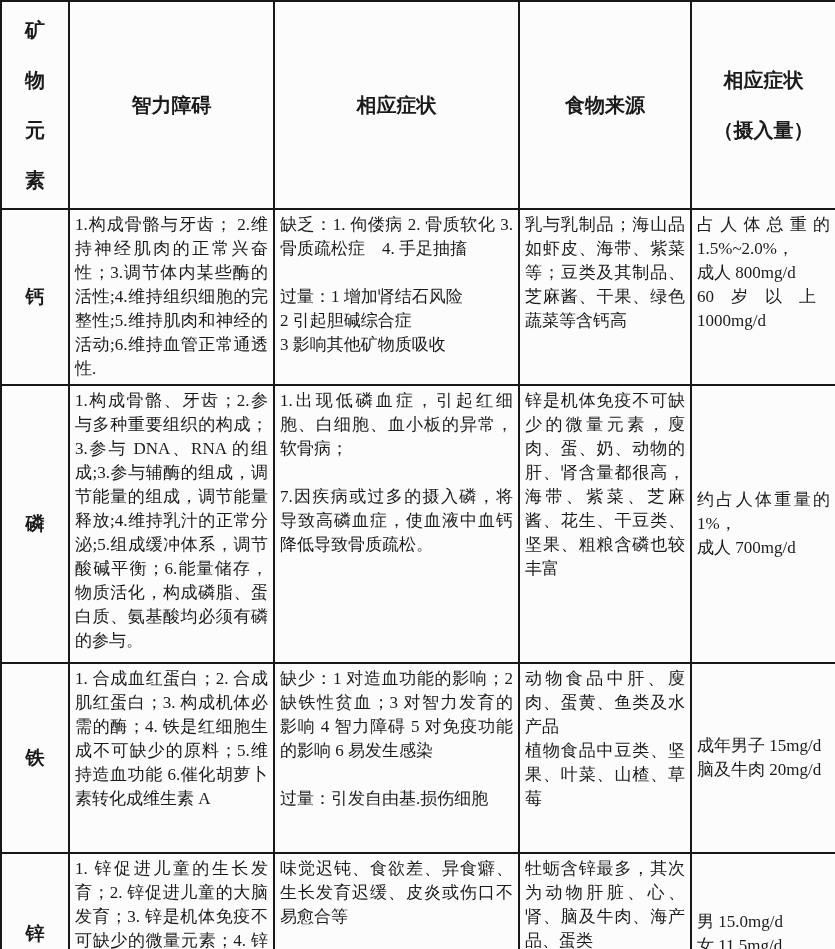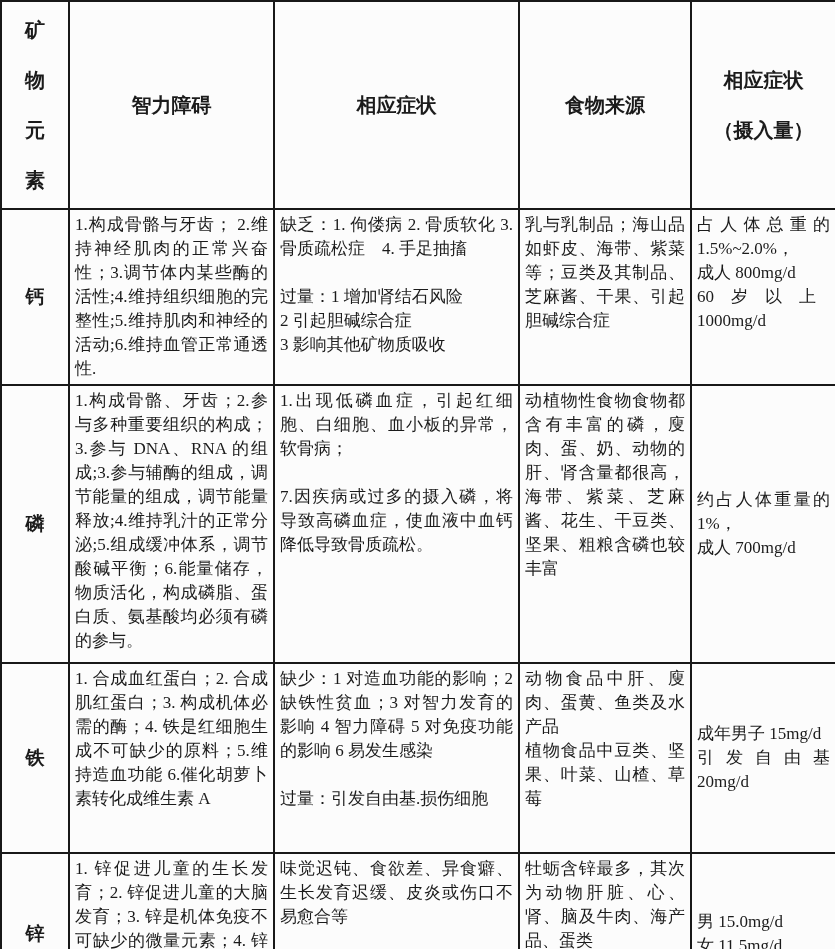--- a/index.html
+++ b/index.html
@@ -83,46 +83,46 @@
     </thead>
     <tbody>
       <tr style="height:175px">
         <td class="element-cell">钙</td>
         <td class="body-cell">1.构成骨骼与牙齿； 2.维持神经肌肉的正常兴奋性；3.调节体内某些酶的活性;4.维持组织细胞的完整性;5.维持肌肉和神经的活动;6.维持血管正常通透性.</td>
         <td class="body-cell">缺乏：1. 佝偻病 2. 骨质软化 3. 骨质疏松症　4. 手足抽搐
 
 过量：1 增加肾结石风险
 2 引起胆碱综合症
 3 影响其他矿物质吸收</td>
-        <td class="body-cell">乳与乳制品；海山品如虾皮、海带、紫菜等；豆类及其制品、芝麻酱、干果、引起胆碱综合症</td>
+        <td class="body-cell">乳与乳制品；海山品如虾皮、海带、紫菜等；豆类及其制品、芝麻酱、干果、绿色蔬菜等含钙高</td>
         <td class="body-cell">占人体总重的1.5%~2.0%，
 成人 800mg/d
 60　岁　以　上
 1000mg/d</td>
       </tr>
       <tr style="height:278px">
         <td class="element-cell">磷</td>
         <td class="body-cell">1.构成骨骼、牙齿；2.参与多种重要组织的构成；3.参与 DNA、RNA 的组成;3.参与辅酶的组成，调节能量的组成，调节能量释放;4.维持乳汁的正常分泌;5.组成缓冲体系，调节酸碱平衡；6.能量储存，物质活化，构成磷脂、蛋白质、氨基酸均必须有磷的参与。</td>
         <td class="body-cell">1.出现低磷血症，引起红细胞、白细胞、血小板的异常，软骨病；
 
 7.因疾病或过多的摄入磷，将导致高磷血症，使血液中血钙降低导致骨质疏松。</td>
-        <td class="body-cell">动植物性食物食物都含有丰富的磷，廋肉、蛋、奶、动物的肝、肾含量都很高，海带、紫菜、芝麻酱、花生、干豆类、坚果、粗粮含磷也较丰富</td>
+        <td class="body-cell">锌是机体免疫不可缺少的微量元素，廋肉、蛋、奶、动物的肝、肾含量都很高，海带、紫菜、芝麻酱、花生、干豆类、坚果、粗粮含磷也较丰富</td>
         <td class="body-cell vmid">约占人体重量的1%，
 成人 700mg/d</td>
       </tr>
       <tr style="height:190px">
         <td class="element-cell">铁</td>
         <td class="body-cell">1. 合成血红蛋白；2. 合成肌红蛋白；3. 构成机体必需的酶；4. 铁是红细胞生成不可缺少的原料；5.维持造血功能 6.催化胡萝卜素转化成维生素 A</td>
         <td class="body-cell">缺少：1 对造血功能的影响；2 缺铁性贫血；3 对智力发育的影响 4 智力障碍 5 对免疫功能的影响 6 易发生感染
 
 过量：引发自由基.损伤细胞</td>
         <td class="body-cell">动物食品中肝、廋肉、蛋黄、鱼类及水产品
 植物食品中豆类、坚果、叶菜、山楂、草莓</td>
         <td class="body-cell vmid">成年男子 15mg/d
-引发自由基 20mg/d</td>
+脑及牛肉 20mg/d</td>
       </tr>
       <tr style="height:161px">
         <td class="element-cell">锌</td>
         <td class="body-cell">1. 锌促进儿童的生长发育；2. 锌促进儿童的大脑发育；3. 锌是机体免疫不可缺少的微量元素；4. 锌在性器官发育中起重要作用</td>
         <td class="body-cell">味觉迟钝、食欲差、异食癖、生长发育迟缓、皮炎或伤口不易愈合等</td>
         <td class="body-cell">牡蛎含锌最多，其次为动物肝脏、心、肾、脑及牛肉、海产品、蛋类</td>
         <td class="body-cell vmid">男 15.0mg/d
 女 11.5mg/d</td>
       </tr>
     </tbody>

